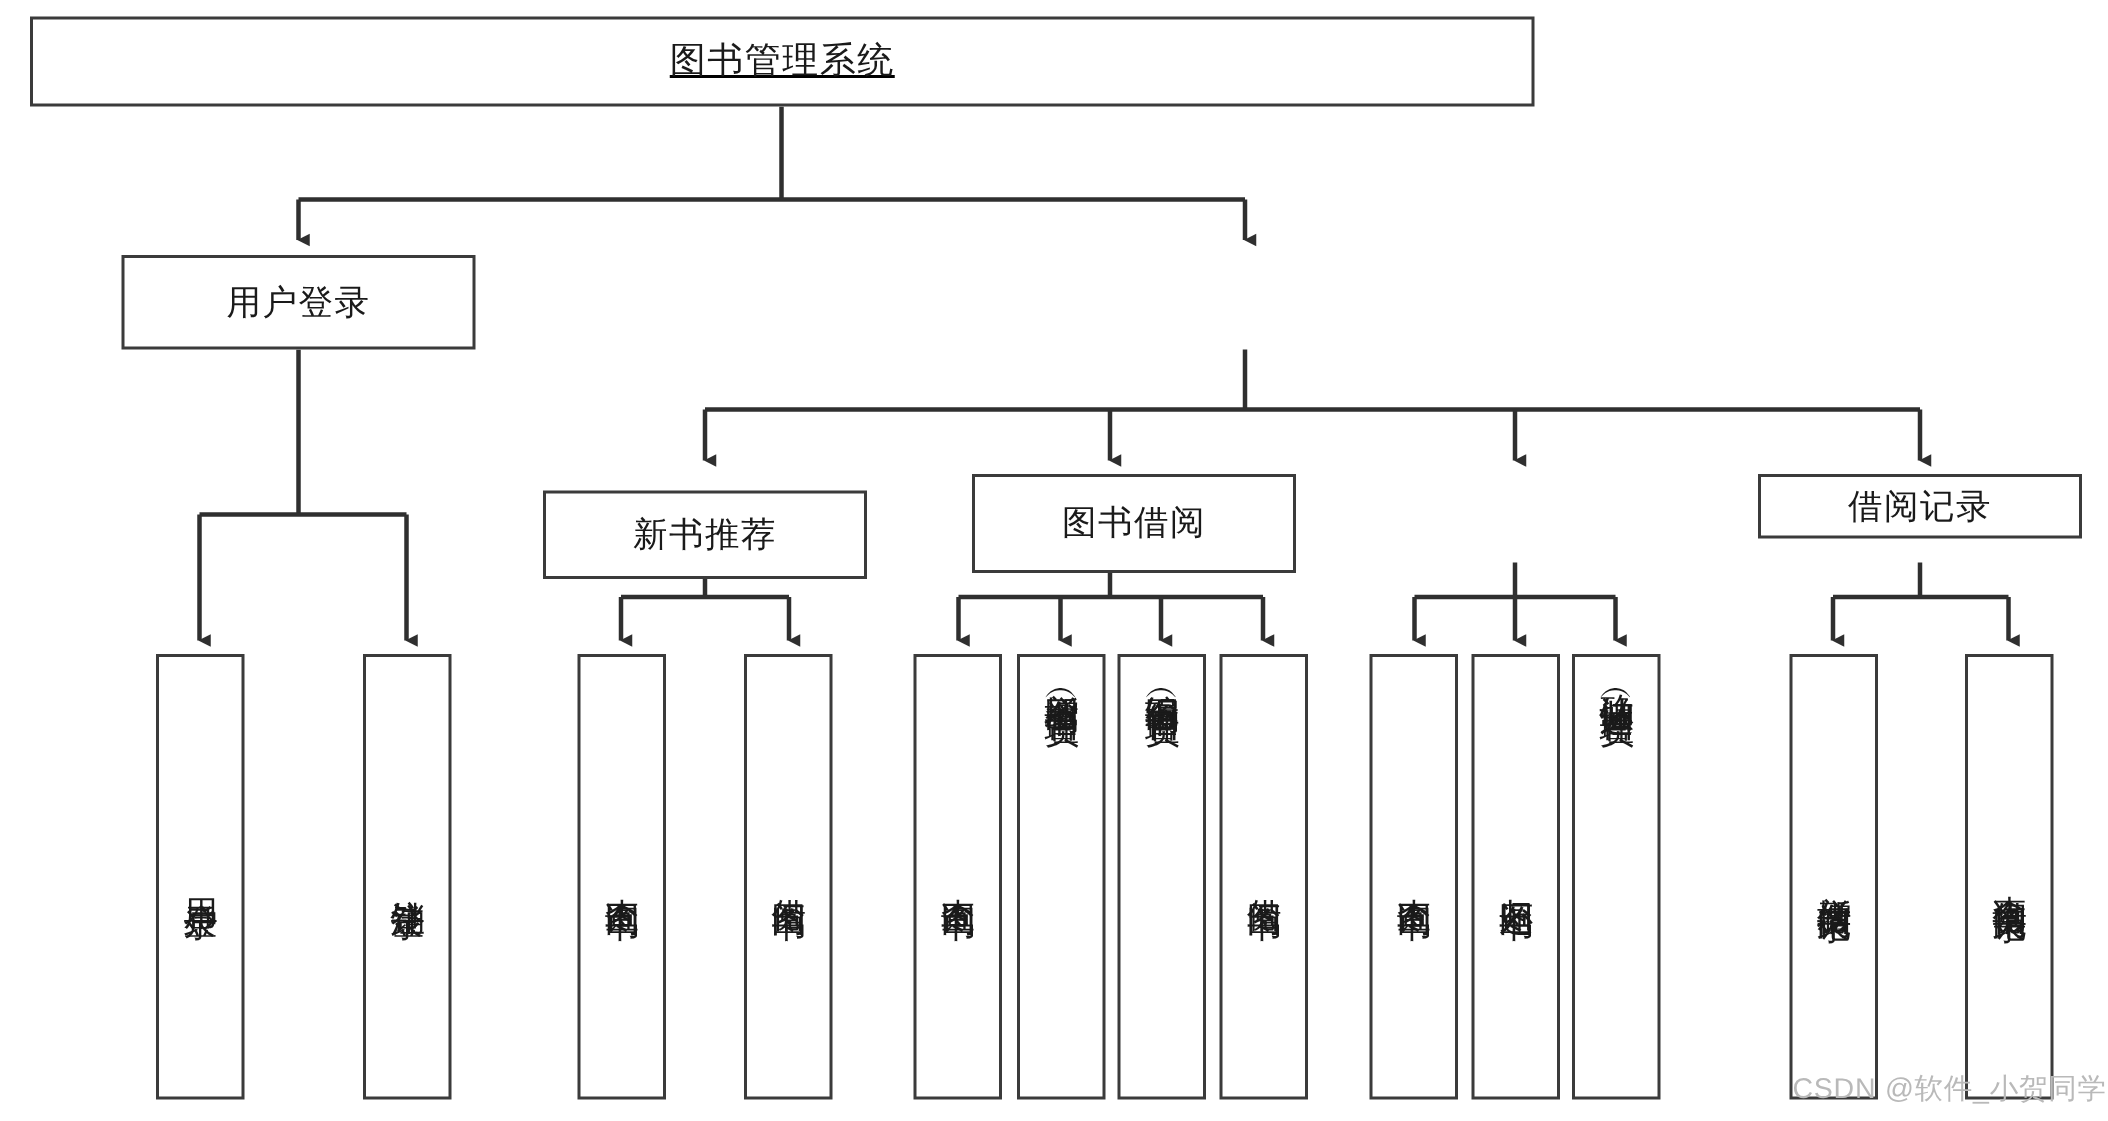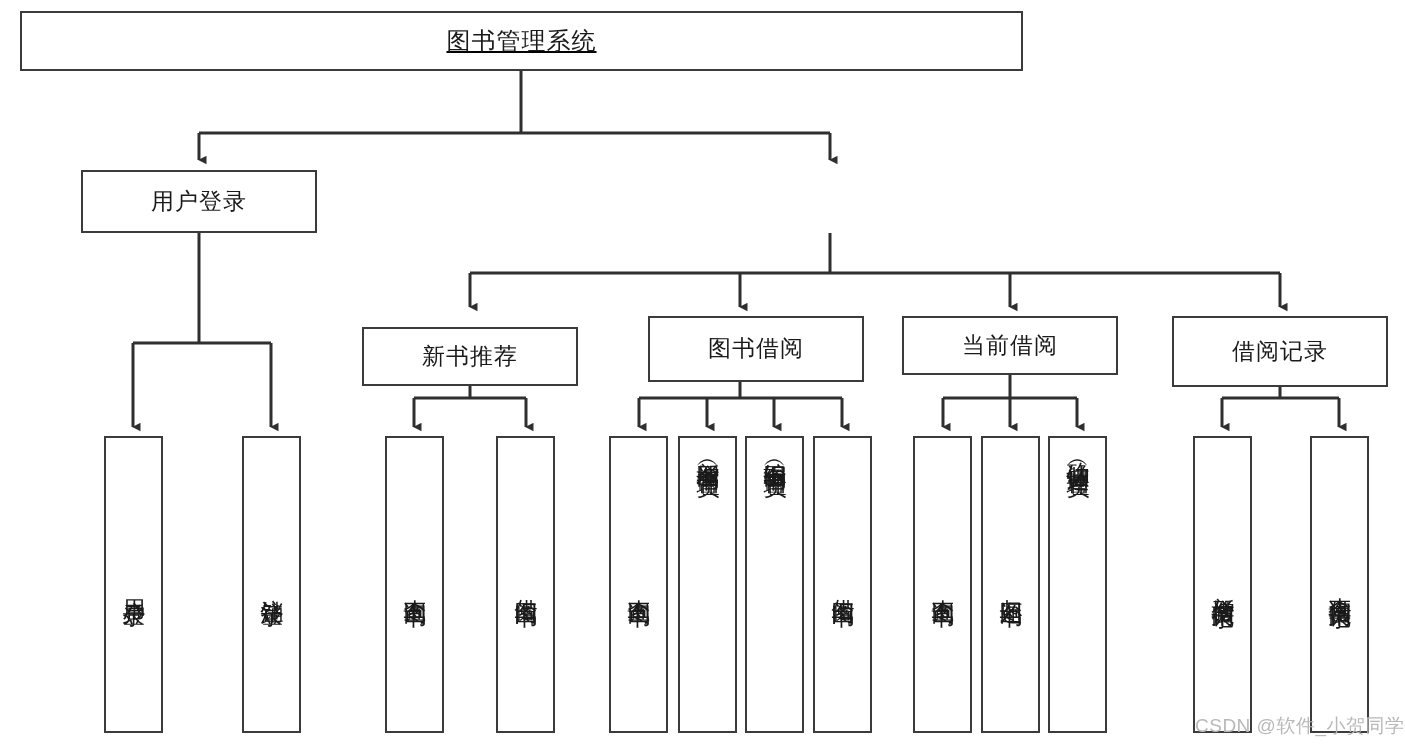--- a/index.html
+++ b/index.html
@@ -146,25 +146,22 @@
 
 
   <div class="node horiz" style="left:362px; top:327px; width:216px; height:59px;">
     <span class="node-label">新书推荐</span>
   </div>
 
   <div class="node horiz" style="left:632px; top:316px; width:216px; height:66px;margin-left:16px;">
     <span class="node-label">图书借阅</span>
   </div>
 
-  <div class="node horiz" style="left:902px; top:316px; width:216px; height:59px;">
-    <span class="node-label">当前借阅</span>
-  </div>
-
-  <div class="node horiz" style="left:1172px; top:316px; width:216px; height:71px;">
+
+  <div class="node horiz" style="left:1172px; top:316px; width:216px; height:43px;">
     <span class="node-label">借阅记录</span>
   </div>
 
   <div class="node vert center-text" style="left:104px; top:436px; width:59px; height:297px;">
     <span class="node-label">用户登录</span>
   </div>
 
   <div class="node vert center-text" style="left:242px; top:436px; width:59px; height:297px;">
     <span class="node-label">注销登录</span>
   </div>

